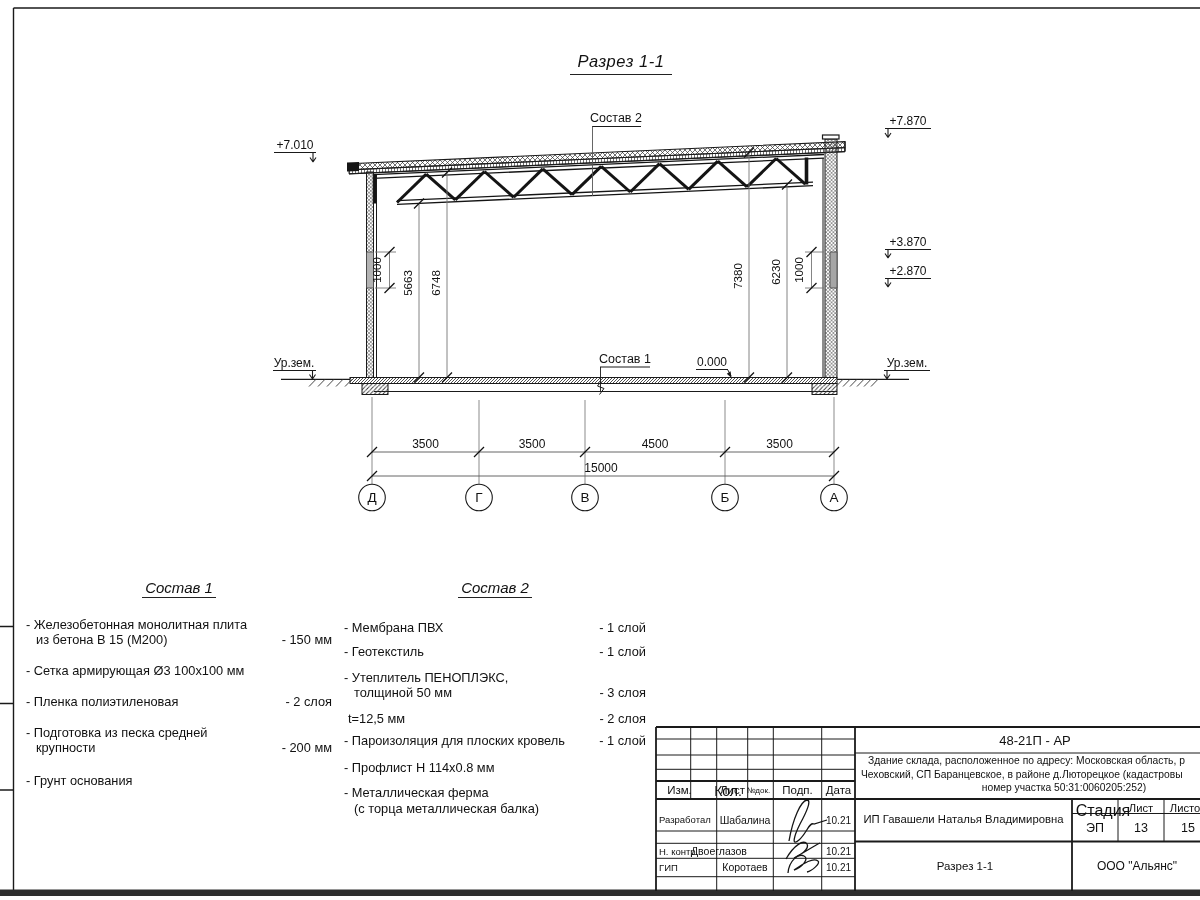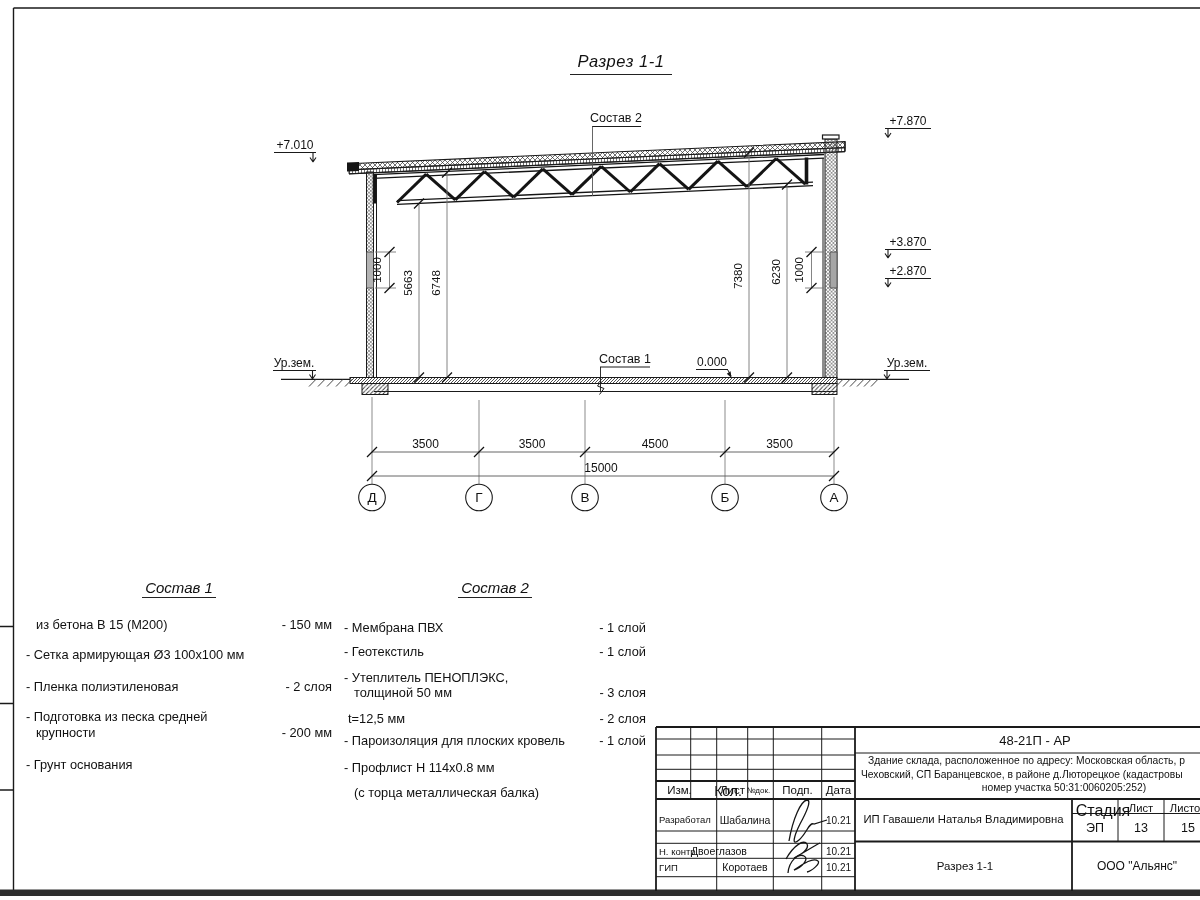--- a/index.html
+++ b/index.html
@@ -272,20 +272,21 @@
     <path d="M786 859 C794 845 804 839 807 844 C810 849 799 856 794 858 C803 853 814 846 820 843"></path>
     <path d="M788 873 C789 861 798 853 804 856 C810 859 801 868 794 870 C803 864 813 857 818 861 C821 863 812 871 807 872"></path>
   </g>
 </svg>
 
 <div id="title" class="abs">Разрез 1-1</div>
 
 <div id="sostav1" class="sostav">
   <div class="hd"><span>Состав 1</span></div>
   <div class="item" style="margin-bottom:15px">
+    <div>- Железобетонная  монолитная плита</div>
     <div class="l2">из бетона В 15 (М200)</div>
     <div class="val">- 150 мм</div>
   </div>
   <div class="item" style="margin-bottom:16px">
     <div>- Сетка армирующая Ø3 100х100 мм</div>
   </div>
   <div class="item" style="margin-bottom:15px">
     <div>- Пленка полиэтиленовая</div>
     <div class="val">-  2 слоя</div>
   </div>
@@ -319,20 +320,21 @@
     <div class="val">- 2 слоя</div>
   </div>
   <div class="item" style="margin-bottom:11px">
     <div>- Пароизоляция для плоских кровель</div>
     <div class="val">- 1 слой</div>
   </div>
   <div class="item" style="margin-bottom:10px">
     <div>- Профлист Н 114х0.8 мм</div>
   </div>
   <div class="item">
+    <div>- Металлическая ферма</div>
     <div class="l2">(с торца металлическая балка)</div>
   </div>
 </div>
 
 <div class="tb tbc" style="left:656px;top:784px;width:47px;font-size:11.5px">Изм.</div>
 <div class="tb tbc" style="left:708px;top:784px;width:40px;font-size:14px">Кол.</div>
 <div class="tb tbc" style="left:717px;top:784px;width:31px;font-size:11.5px">Лист</div>
 <div class="tb tbc" style="left:736px;top:787px;width:45px;font-size:8px">№док.</div>
 <div class="tb tbc" style="left:773px;top:784px;width:49px;font-size:11.5px">Подп.</div>
 <div class="tb tbc" style="left:822px;top:784px;width:33px;font-size:11.5px">Дата</div>

